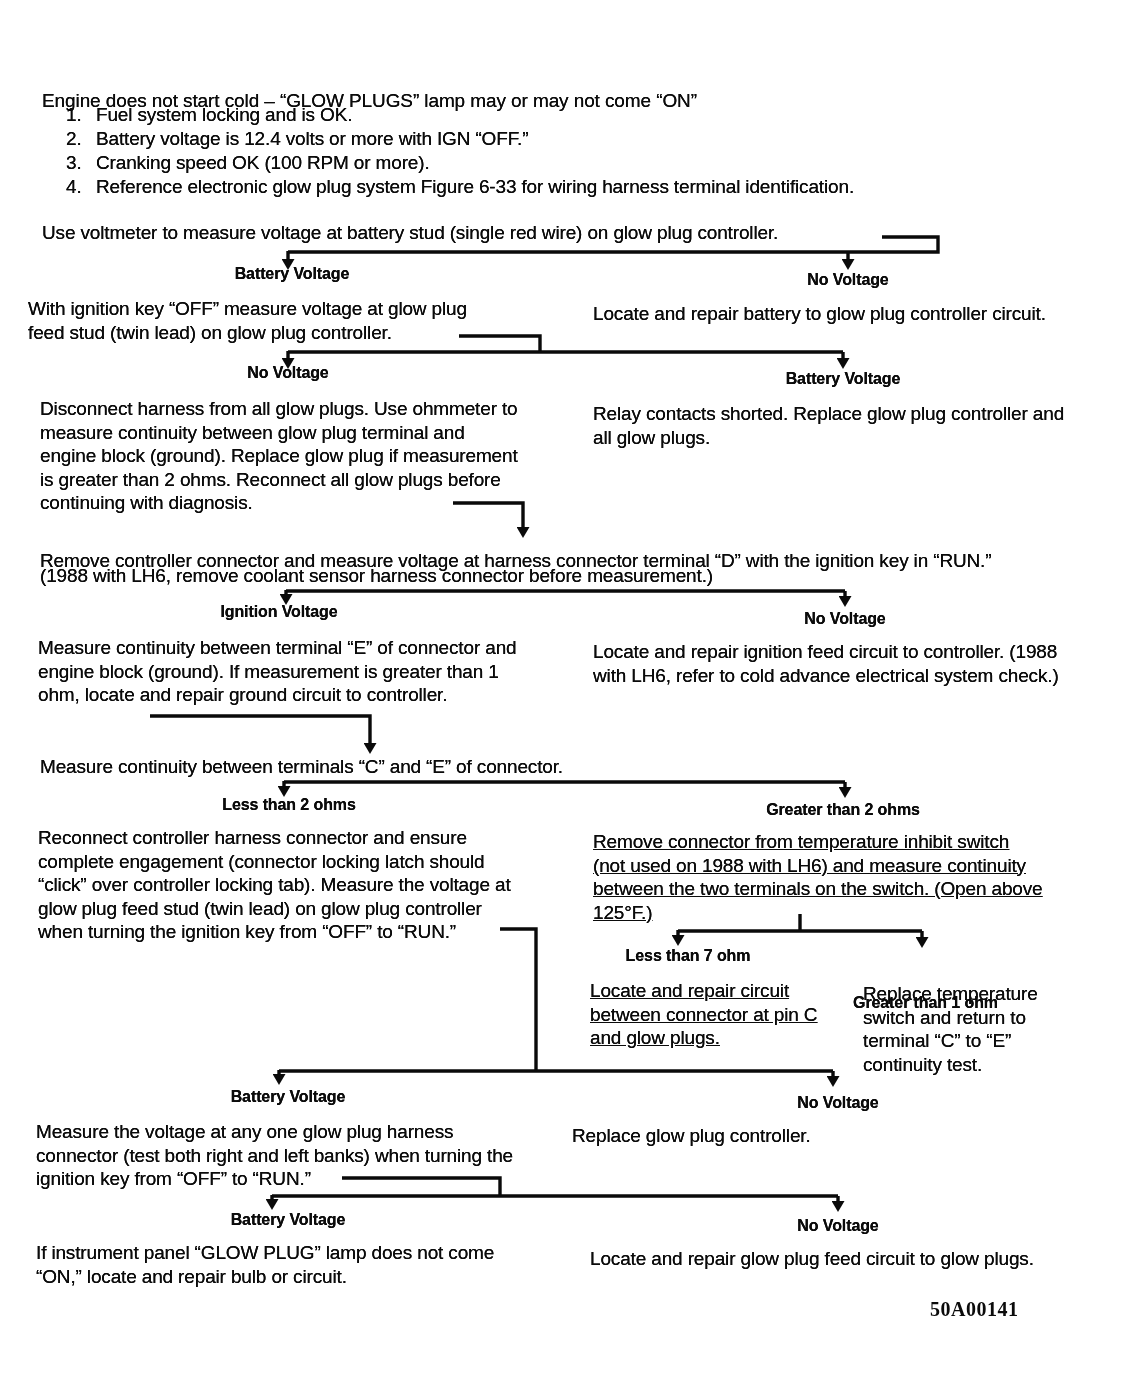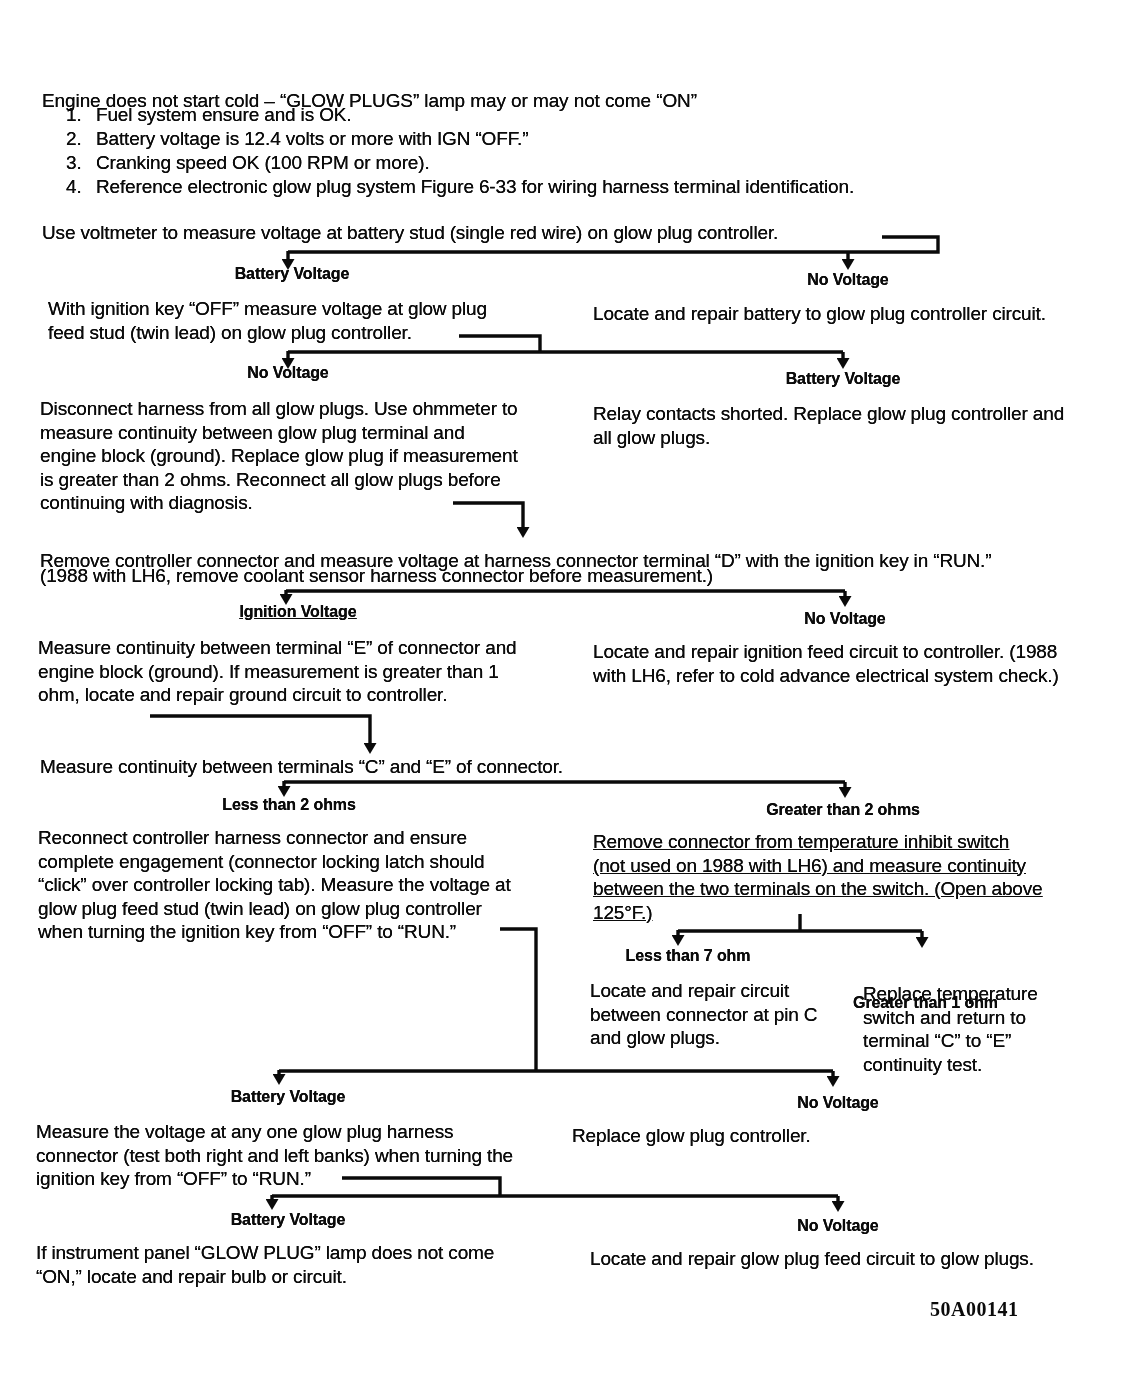--- a/index.html
+++ b/index.html
@@ -71,65 +71,65 @@
       <path d="M272 1196 H838"></path>
       <path d="M272 1195 V1199" marker-end="url(#ah)"></path>
       <path d="M838 1196 V1201" marker-end="url(#ah)"></path>
     </g>
   </svg>
 
   <div class="title" style="left:42px;top:71px;width:1000px;margin-top:19px;">Engine does not start cold – “GLOW PLUGS” lamp may or may not come “ON”</div>
 
   <div class="li" style="left:66px;top:104px;width:1000px;">
     <span class="num">1.</span>
-    <span>Fuel system ensure and is OK.</span>
+    <span>Fuel system locking and is OK.</span>
   </div>
   <div class="li" style="left:66px;top:128px;width:1000px;">
     <span class="num">2.</span>
     <span>Battery voltage is 12.4 volts or more with IGN “OFF.”</span>
   </div>
   <div class="li" style="left:66px;top:152px;width:1000px;">
     <span class="num">3.</span>
     <span>Cranking speed OK (100 RPM or more).</span>
   </div>
   <div class="li" style="left:66px;top:176px;width:1010px;">
     <span class="num">4.</span>
     <span>Reference electronic glow plug system Figure 6-33 for wiring harness terminal identification.</span>
   </div>
 
   <div class="t" style="left:42px;top:221px;width:870px;">Use voltmeter to measure voltage at battery stud (single red wire) on glow plug controller.</div>
 
   <div class="hd" style="left:182px;top:265px;width:220px;">Battery Voltage</div>
   <div class="hd" style="left:738px;top:271px;width:220px;">No Voltage</div>
-  <div class="t" style="left:48px;top:297px;width:470px;">With ignition key “OFF” measure voltage at glow plug feed stud (twin lead) on glow plug controller.</div>
+  <div class="t" style="left:28px;top:297px;width:470px;">With ignition key “OFF” measure voltage at glow plug feed stud (twin lead) on glow plug controller.</div>
   <div class="t" style="left:593px;top:302px;width:530px;">Locate and repair battery to glow plug controller circuit.</div>
 
   <div class="hd" style="left:178px;top:364px;width:220px;">No Voltage</div>
   <div class="hd" style="left:733px;top:370px;width:220px;">Battery Voltage</div>
   <div class="t" style="left:40px;top:397px;width:480px;">Disconnect harness from all glow plugs. Use ohmmeter to measure continuity between glow plug terminal and engine block (ground). Replace glow plug if measurement is greater than 2 ohms. Reconnect all glow plugs before continuing with diagnosis.</div>
   <div class="t" style="left:593px;top:402px;width:490px;">Relay contacts shorted. Replace glow plug controller and all glow plugs.</div>
 
   <div class="t" style="left:40px;top:540px;width:1085px;white-space:nowrap;margin-top:9px;">Remove controller connector and measure voltage at harness connector terminal “D” with the ignition key in “RUN.”</div>
   <div class="t" style="left:40px;top:564px;width:1085px;white-space:nowrap;">(1988 with LH6, remove coolant sensor harness connector before measurement.)</div>
 
-  <div class="hd" style="left:188px;top:603px;width:220px;text-decoration:underline;">Ignition Voltage</div>
+  <div class="hd" style="left:169px;top:603px;width:220px;">Ignition Voltage</div>
   <div class="hd" style="left:735px;top:610px;width:220px;">No Voltage</div>
   <div class="t" style="left:38px;top:636px;width:480px;">Measure continuity between terminal “E” of connector and engine block (ground). If measurement is greater than 1 ohm, locate and repair ground circuit to controller.</div>
   <div class="t" style="left:593px;top:640px;width:470px;">Locate and repair ignition feed circuit to controller. (1988 with LH6, refer to cold advance electrical system check.)</div>
 
   <div class="t" style="left:40px;top:755px;width:720px;">Measure continuity between terminals “C” and “E” of connector.</div>
 
   <div class="hd" style="left:169px;top:796px;width:240px;">Less than 2 ohms</div>
   <div class="hd" style="left:718px;top:801px;width:250px;">Greater than 2 ohms</div>
   <div class="t" style="left:38px;top:826px;width:490px;">Reconnect controller harness connector and ensure complete engagement (connector locking latch should “click” over controller locking tab). Measure the voltage at glow plug feed stud (twin lead) on glow plug controller when turning the ignition key from “OFF” to “RUN.”</div>
   <div class="t" style="left:593px;top:830px;width:450px;text-decoration:underline;">Remove connector from temperature inhibit switch (not used on 1988 with LH6) and measure continuity between the two terminals on the switch. (Open above 125°F.)</div>
 
   <div class="hd" style="left:588px;top:947px;width:200px;">Less than 7 ohm</div>
   <div class="hd" style="left:813px;top:950px;width:225px;margin-top:44px;">Greater than 1 ohm</div>
-  <div class="t" style="left:590px;top:979px;width:238px;">Locate and repair circuit between connector at pin C and glow plugs.</div>
+  <div class="t" style="left:590px;top:979px;width:238px;text-decoration:underline;">Locate and repair circuit between connector at pin C and glow plugs.</div>
   <div class="t" style="left:863px;top:982px;width:220px;">Replace temperature switch and return to terminal “C” to “E” continuity test.</div>
 
   <div class="hd" style="left:178px;top:1088px;width:220px;">Battery Voltage</div>
   <div class="hd" style="left:728px;top:1094px;width:220px;">No Voltage</div>
   <div class="t" style="left:36px;top:1120px;width:490px;">Measure the voltage at any one glow plug harness connector (test both right and left banks) when turning the ignition key from “OFF” to “RUN.”</div>
   <div class="t" style="left:572px;top:1124px;width:420px;">Replace glow plug controller.</div>
 
   <div class="hd" style="left:178px;top:1211px;width:220px;">Battery Voltage</div>
   <div class="hd" style="left:728px;top:1217px;width:220px;">No Voltage</div>
   <div class="t" style="left:36px;top:1241px;width:500px;">If instrument panel “GLOW PLUG” lamp does not come “ON,” locate and repair bulb or circuit.</div>

